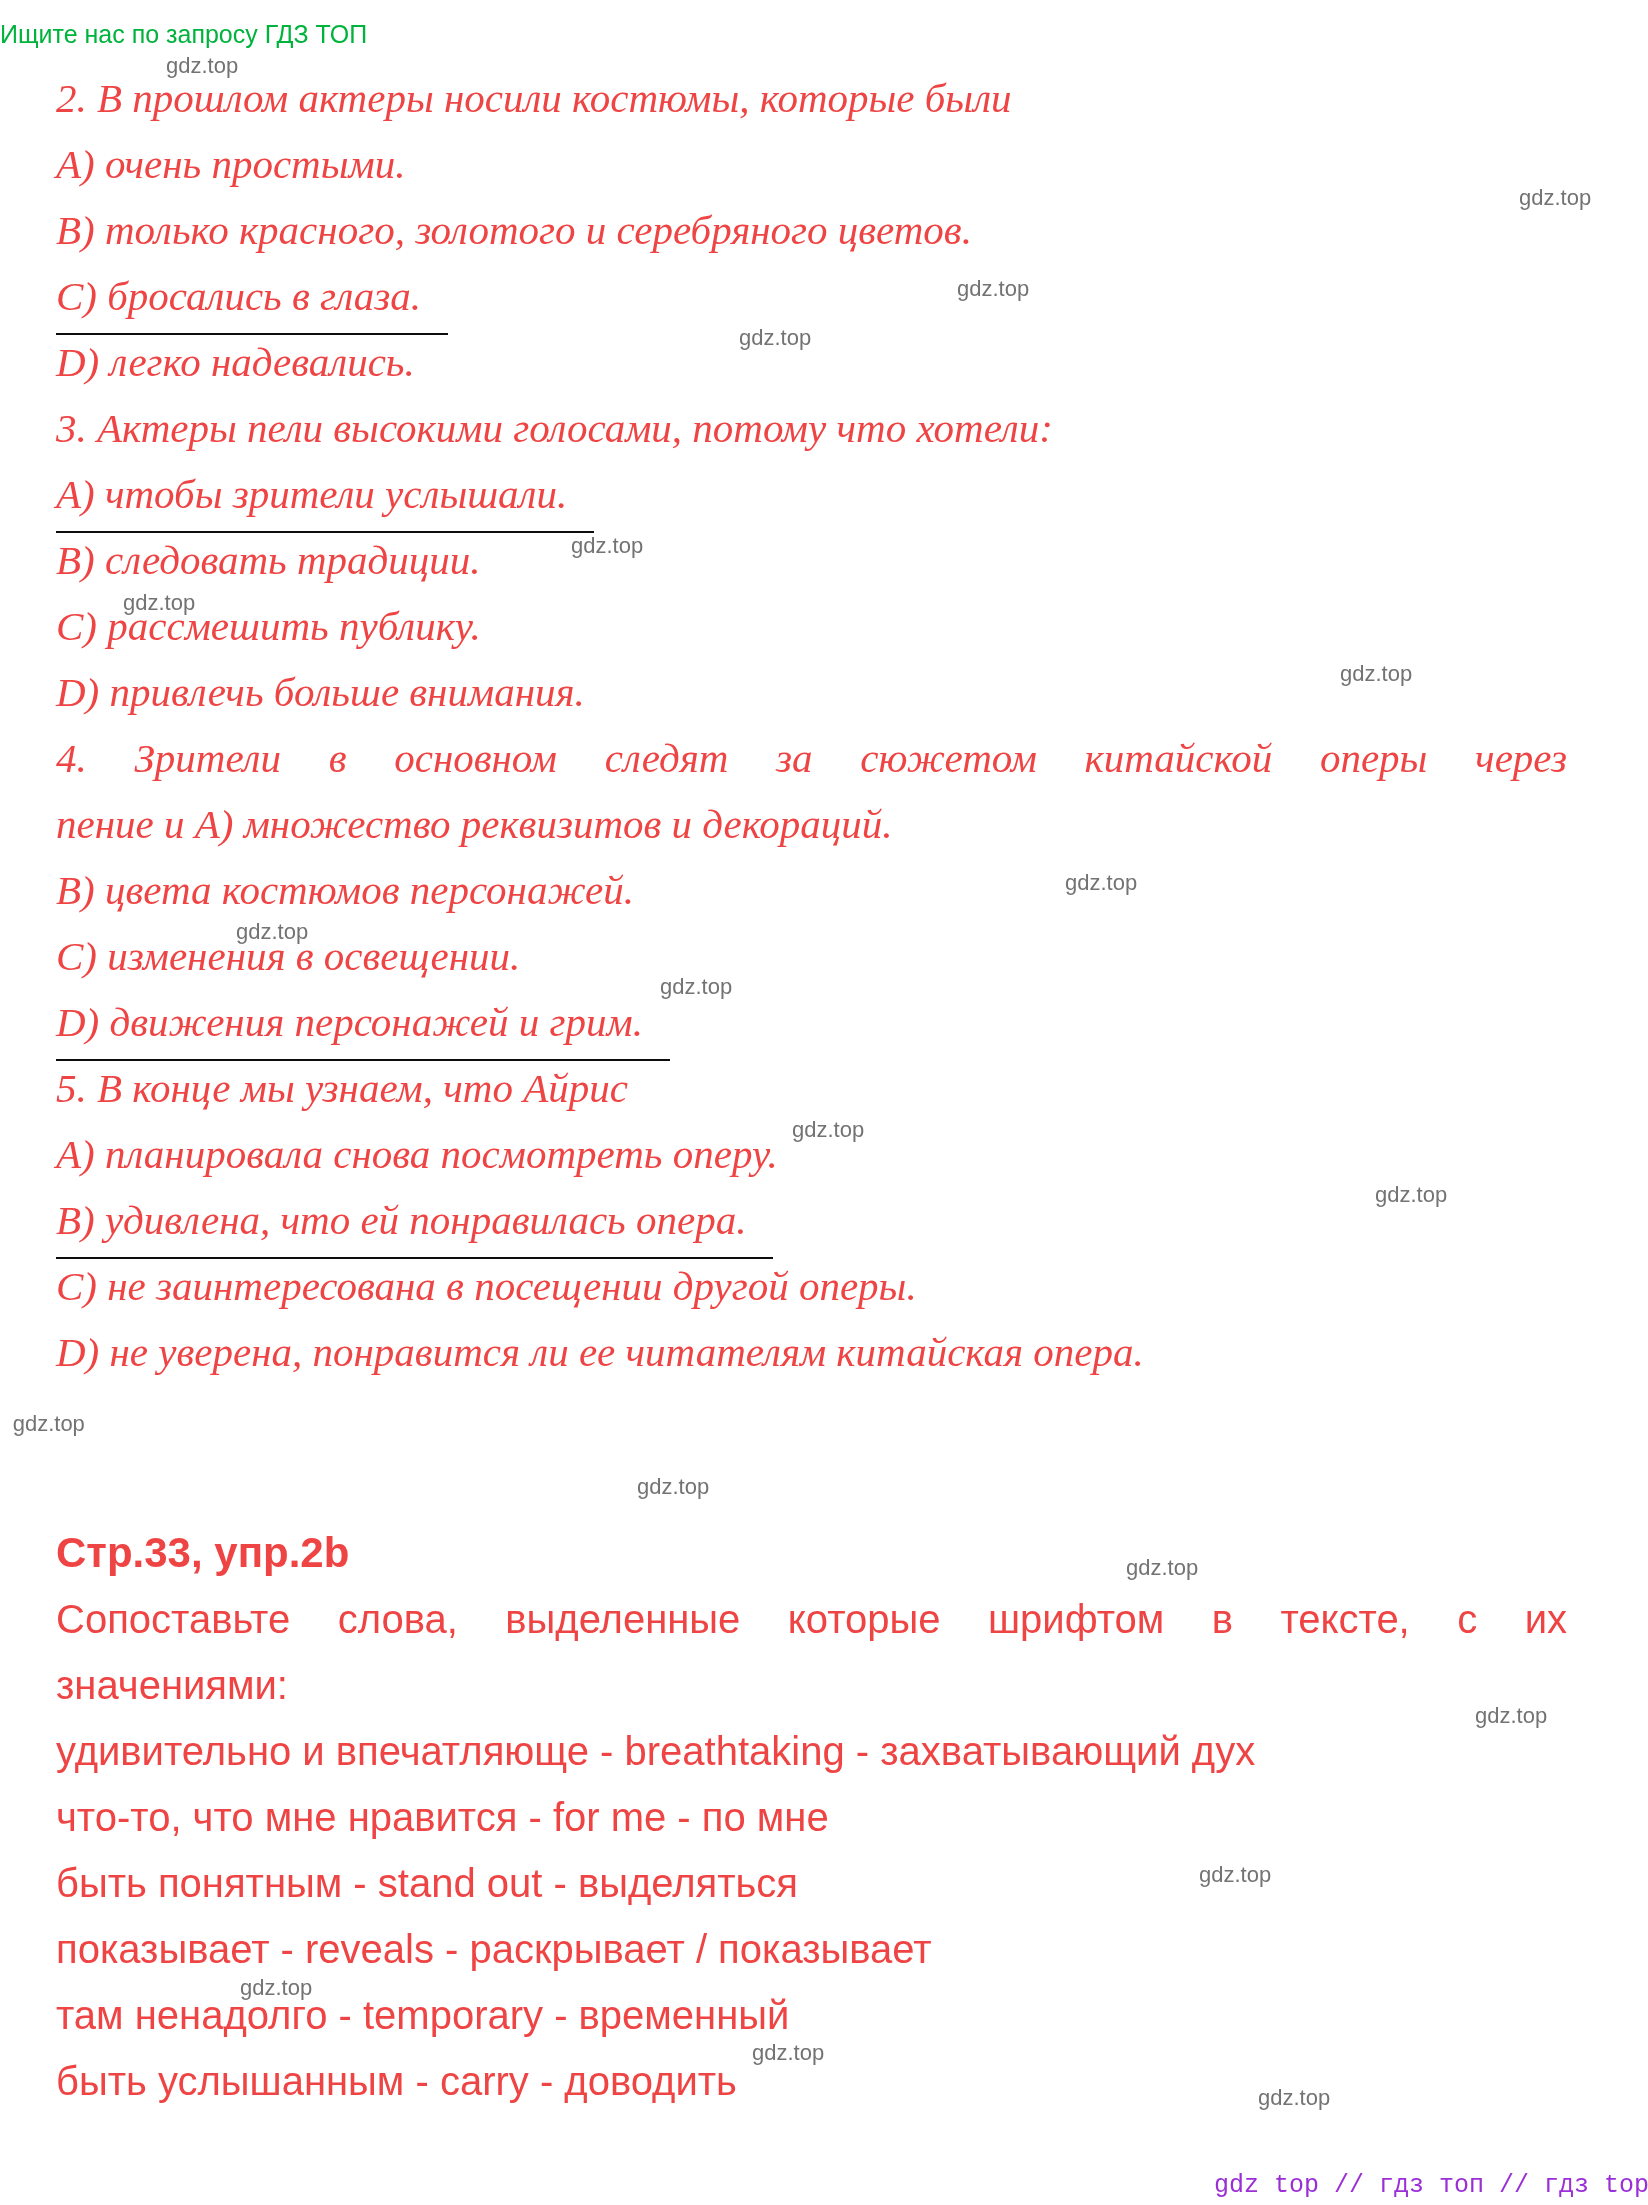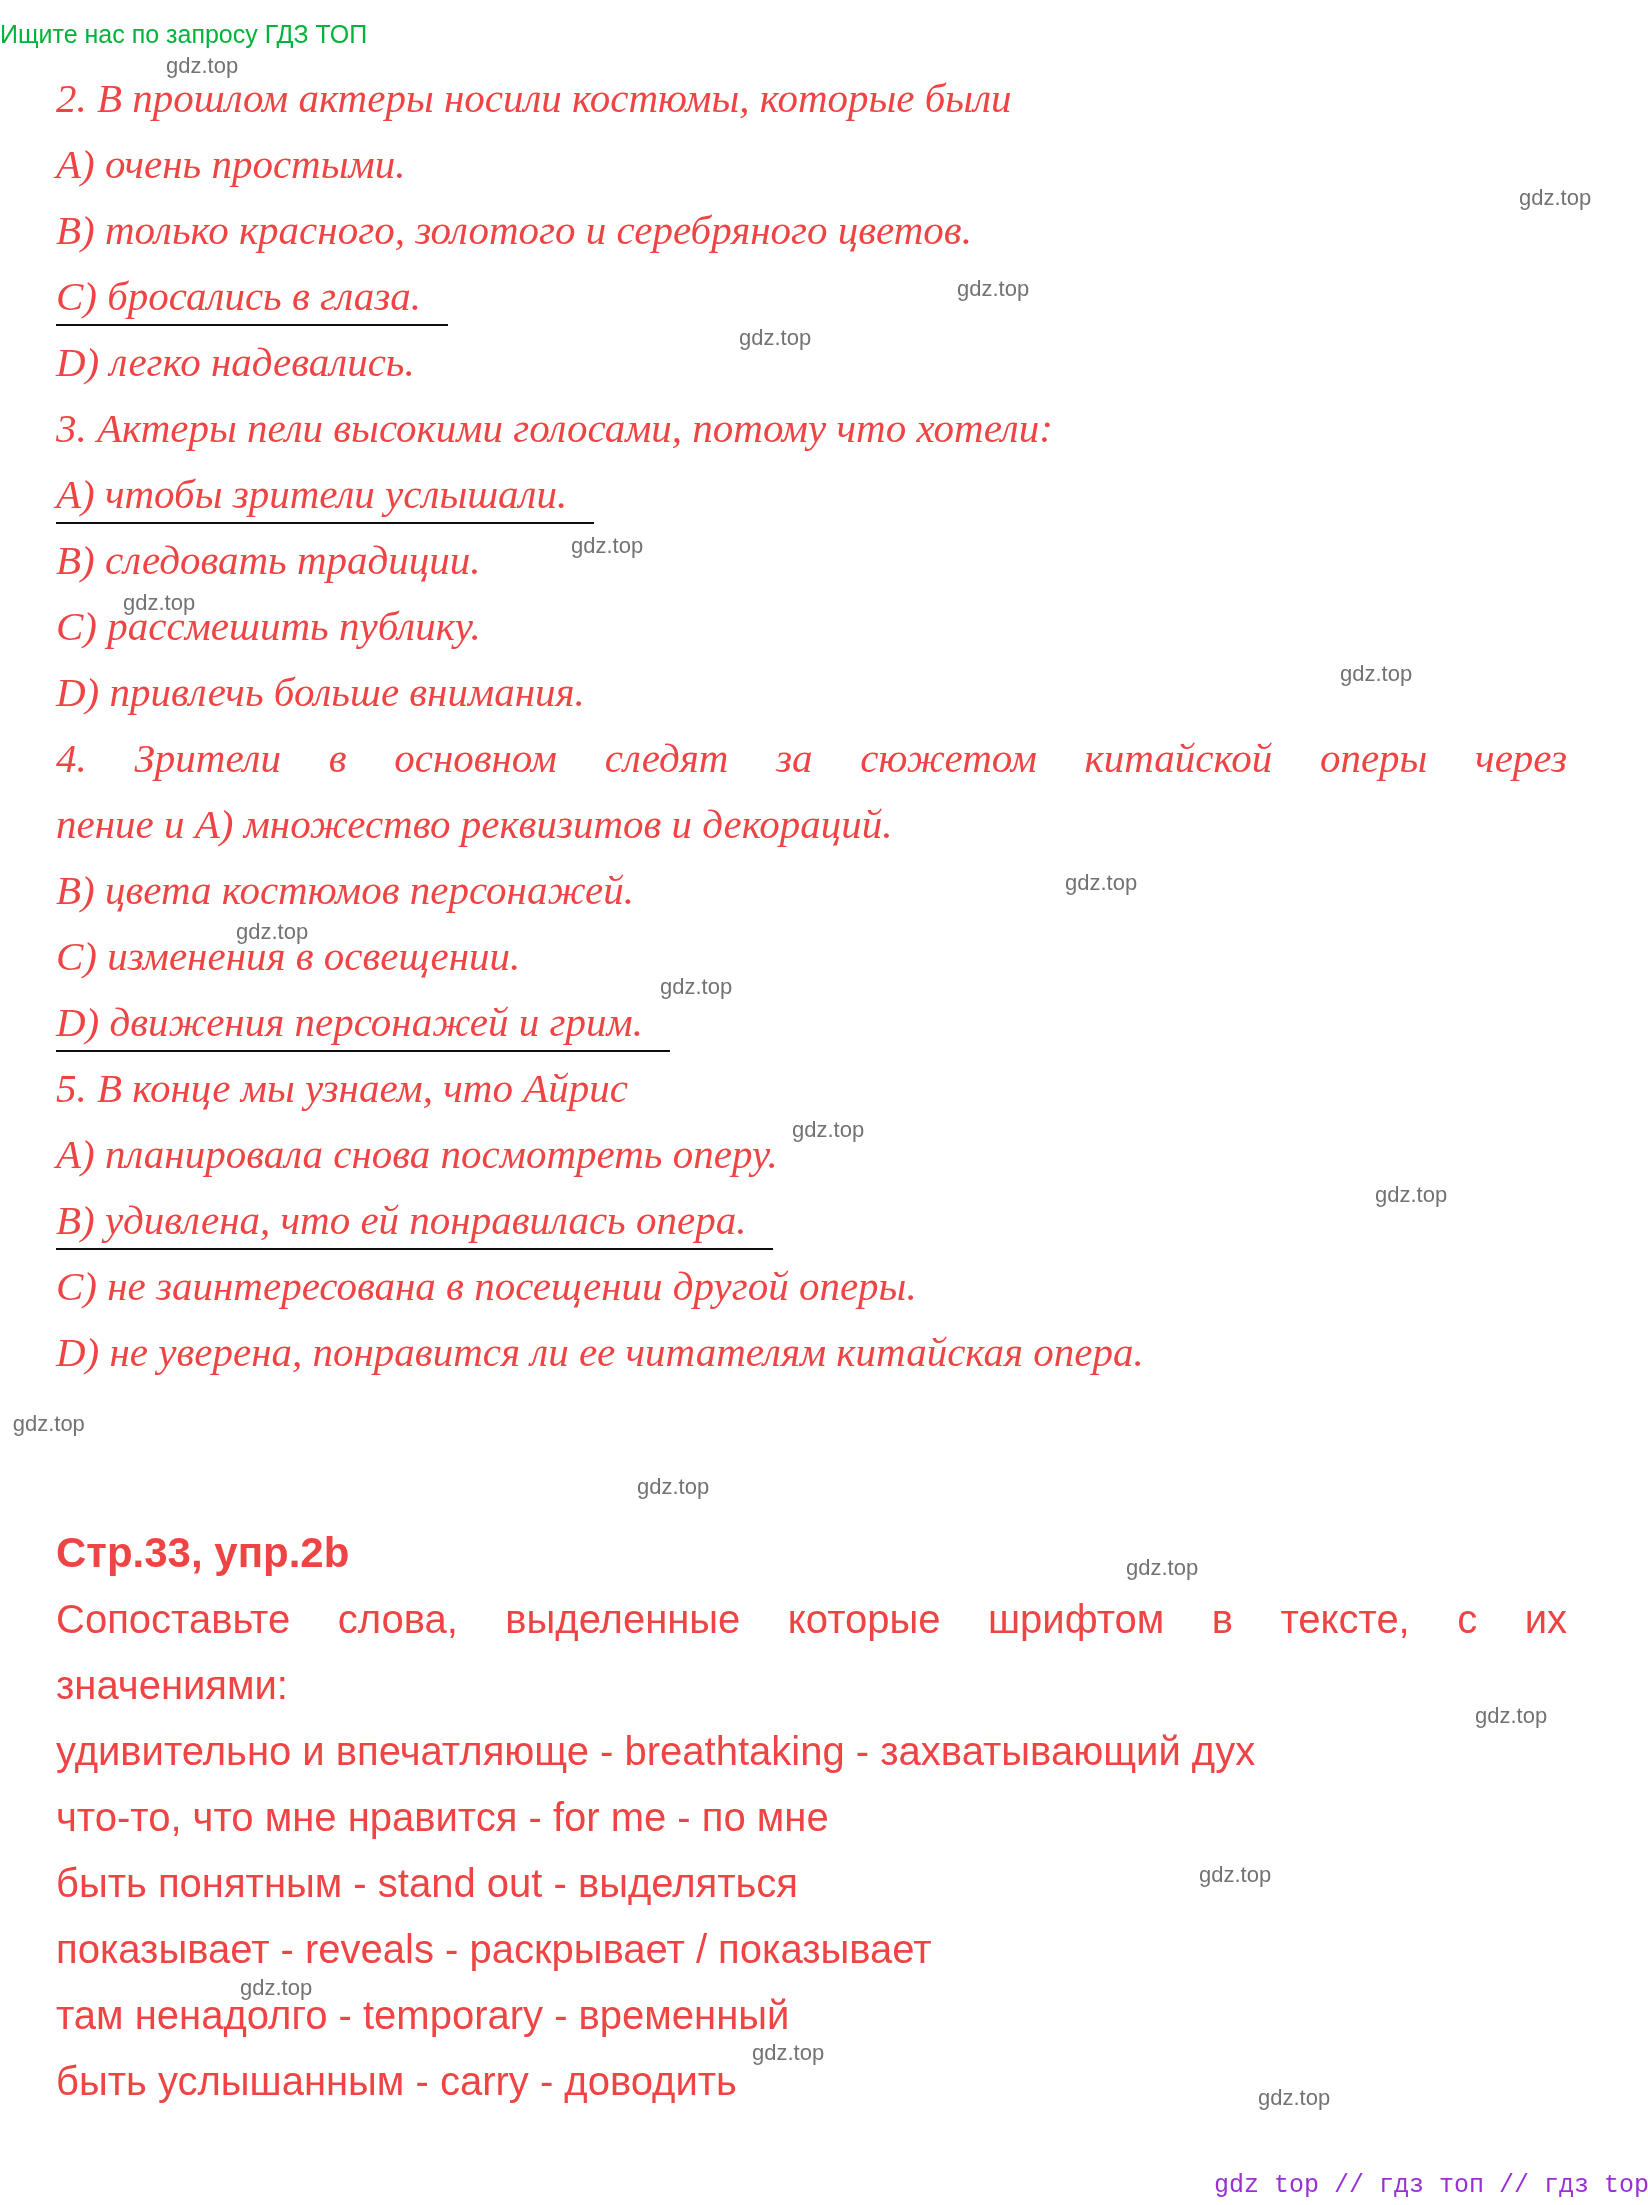--- a/index.html
+++ b/index.html
@@ -53,21 +53,21 @@
     margin-top: 135px;
   }
   .line.intro, .line.match {
     font-family: "Liberation Sans", sans-serif;
     font-style: normal;
     font-size: 40px;
   }
   .u-span {
     border-bottom: 2.5px solid #0d0d0d;
     padding-right: 27px;
-    padding-bottom: 5px;
+    padding-bottom: 14px;
   }
   .watermark-layer {
     position: absolute;
     inset: 0;
     pointer-events: none;
   }
   .watermark {
     position: absolute;
     font-family: "Liberation Sans", sans-serif;
     font-size: 22px;

